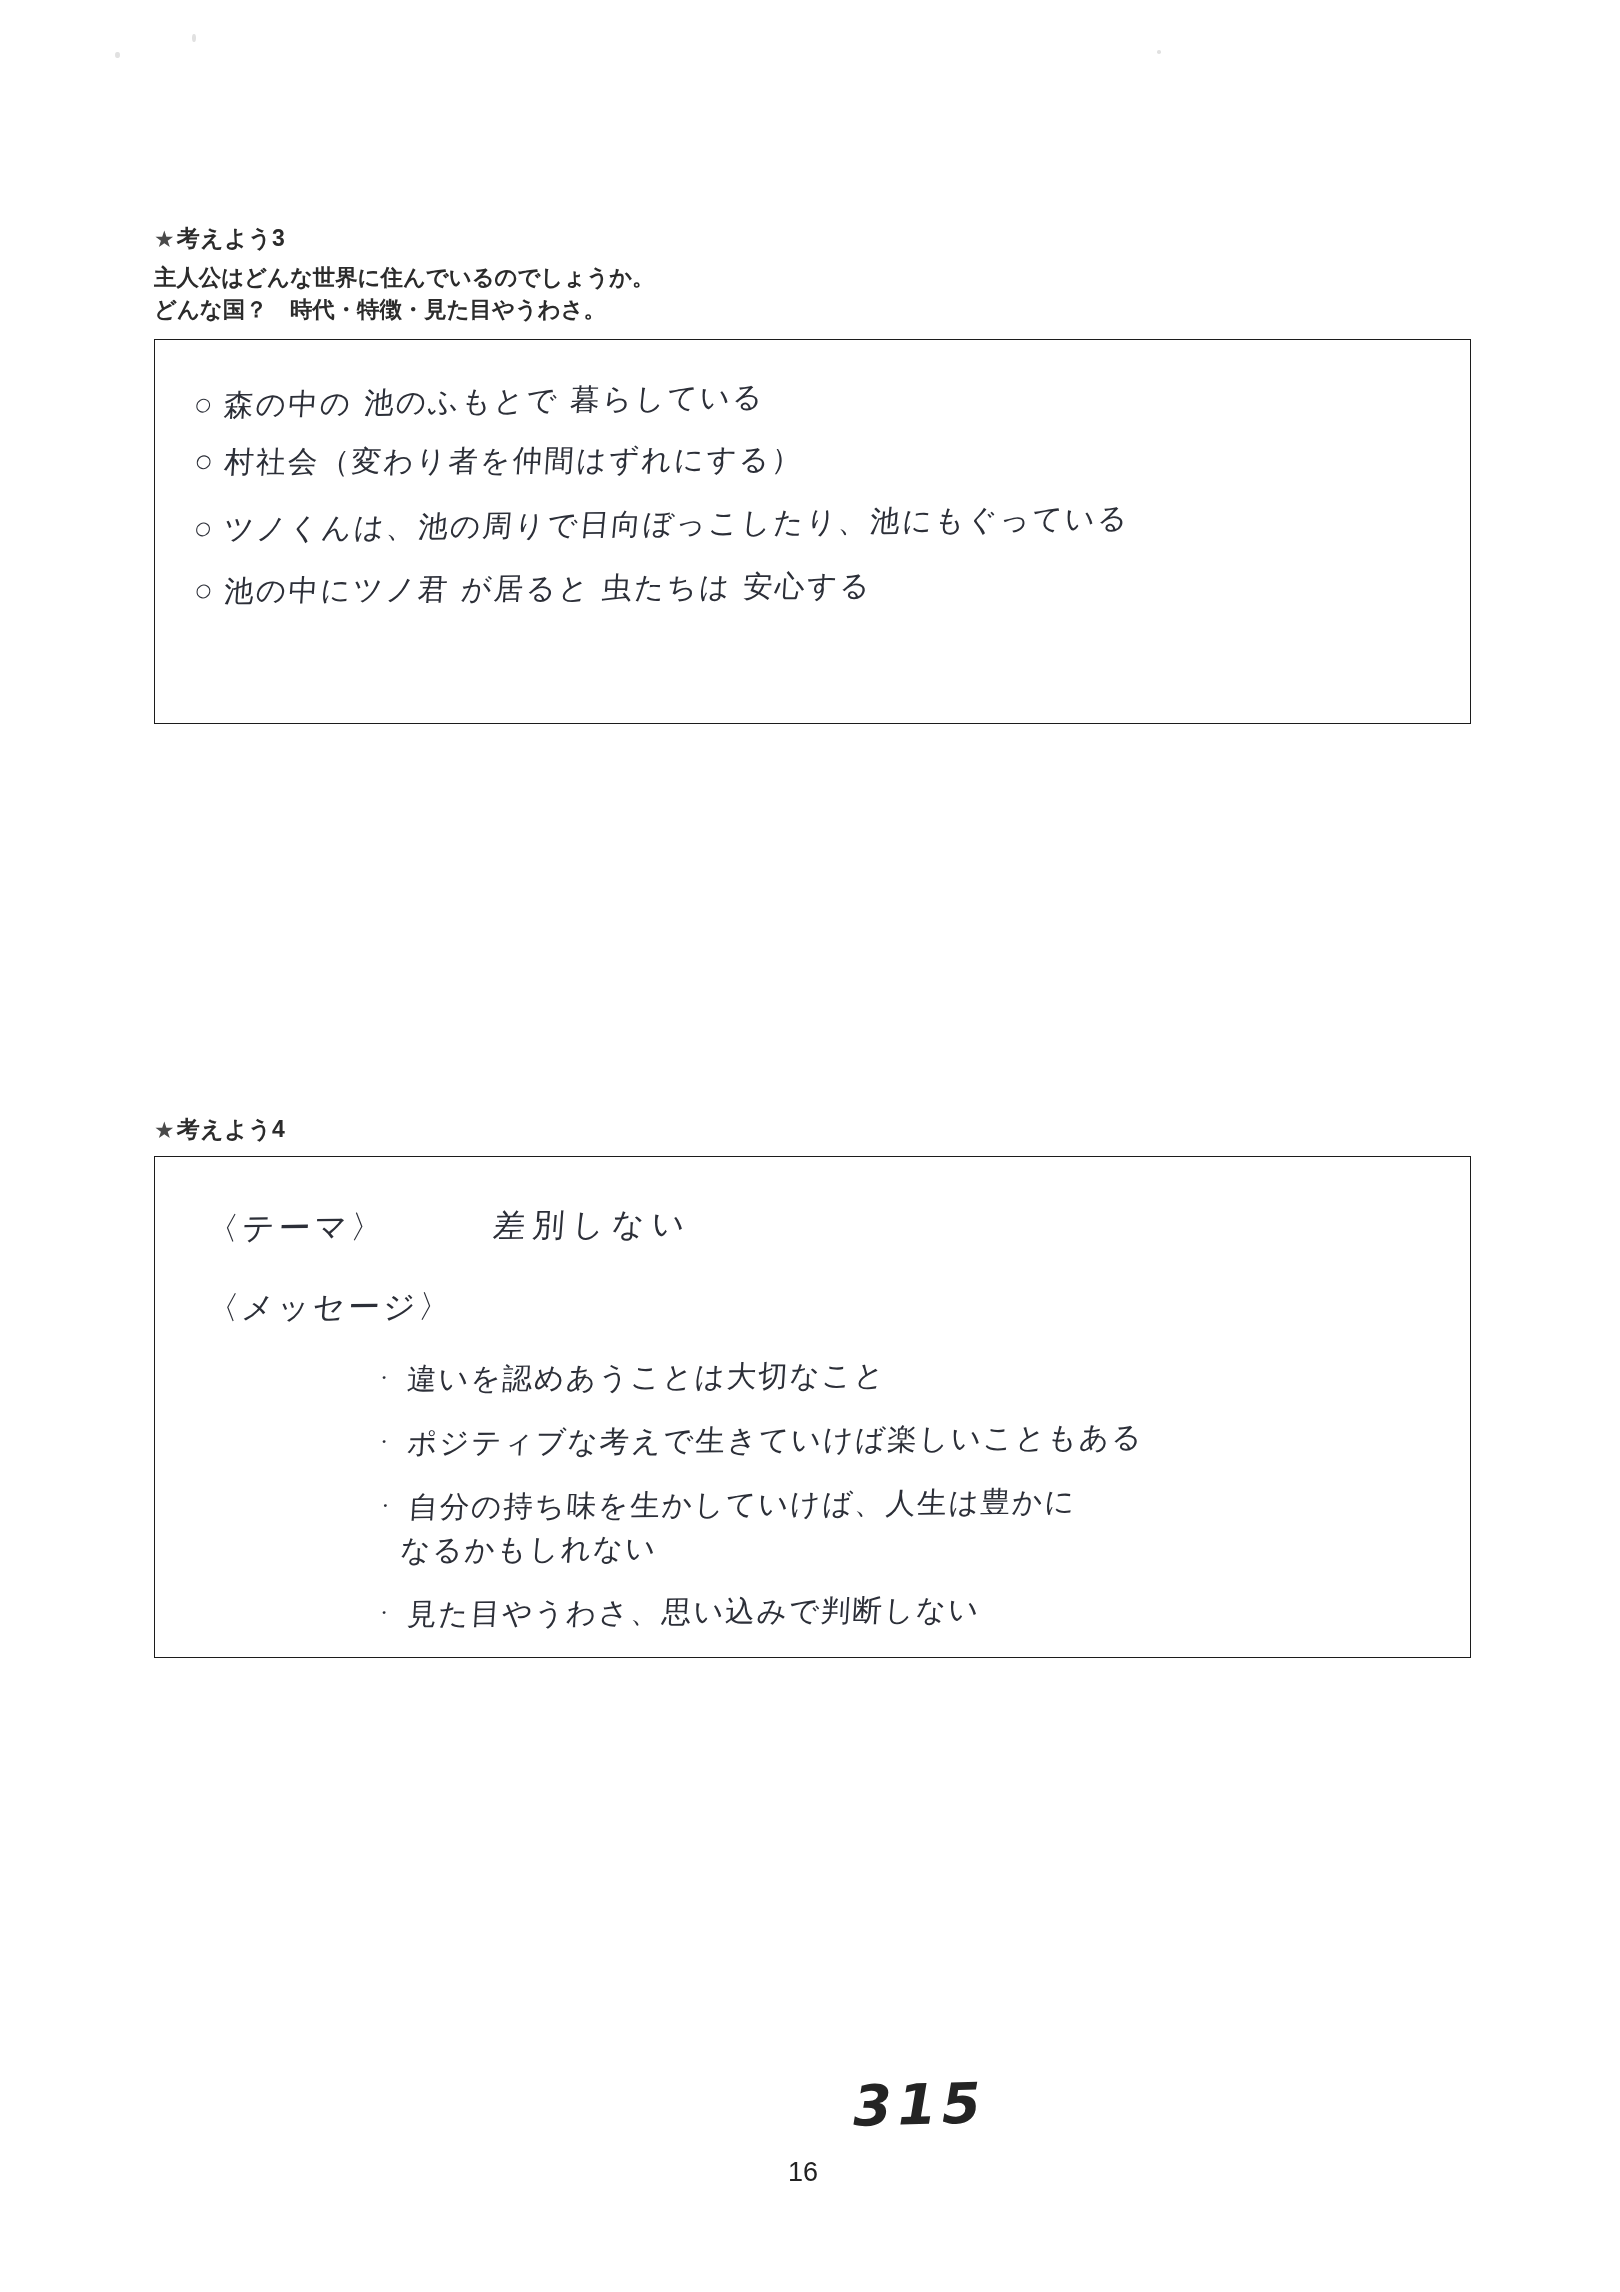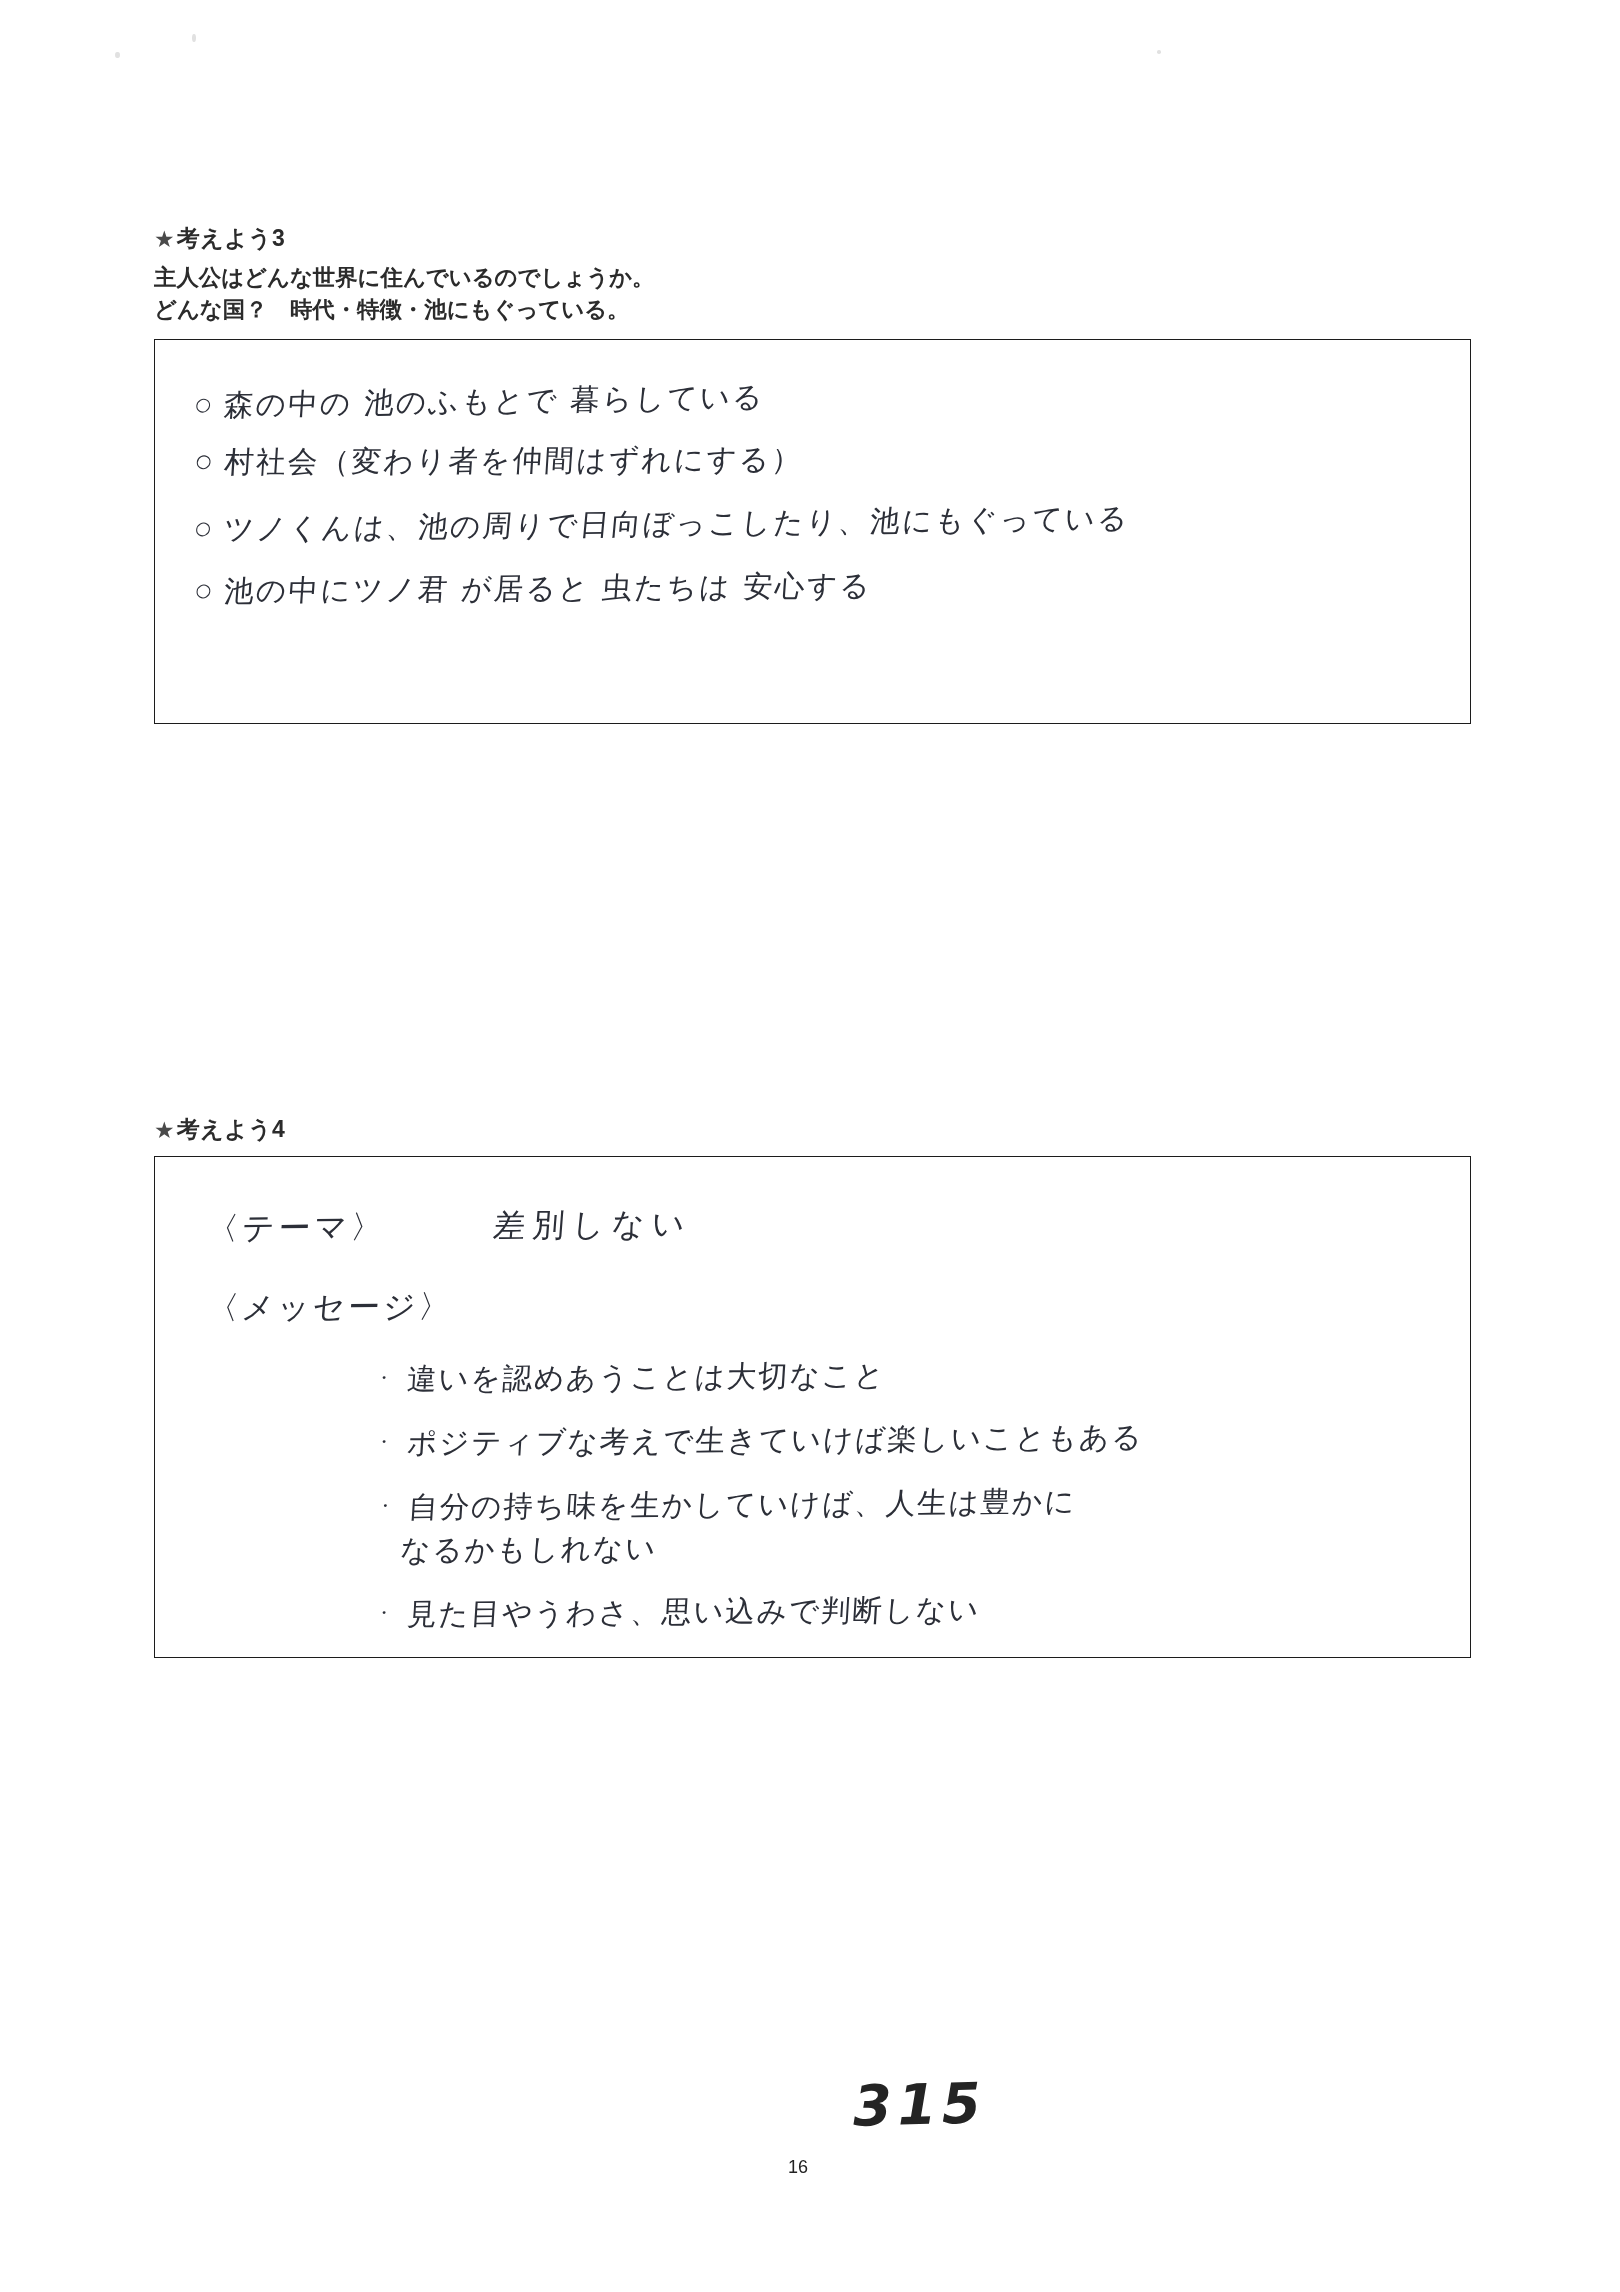--- a/index.html
+++ b/index.html
@@ -148,42 +148,42 @@
     font-weight: 700;
     font-style: italic;
     letter-spacing: 5.4px;
     color: #242424;
     transform: rotate(-1.5deg);
   }
   .print-pagenum {
     position: absolute;
     left: 788px;
     top: 2157px;
-    font-size: 18px;
+    font-size: 27px;
     color: #222;
   }
 </style>
 </head>
 <body>
 
 <div class="page">
 
   <div class="speck" style="left:115px;top:52px;width:4.5px;height:6.3px;"></div>
   <div class="speck" style="left:192px;top:34px;width:3.6px;height:8px;"></div>
   <div class="speck" style="left:1157px;top:50px;width:3.6px;height:3.6px;"></div>
   <div class="speck" style="left:161px;top:709px;width:3.6px;height:4.5px;"></div>
   <div class="speck" style="left:1456px;top:1161px;width:3.6px;height:3.6px;"></div>
 
   <div class="section" style="top:224px;">
     <h2 class="sec-heading">
       <span class="star">★</span>
         <span>考えよう3</span>
     </h2>
     <p class="sec-prompt">主人公はどんな世界に住んでいるのでしょうか。
-どんな国？　時代・特徴・池にもぐっている。</p>
+どんな国？　時代・特徴・見た目やうわさ。</p>
 
     <div class="answer-box box-tall">
       <div class="hand">
         <div class="hw-line tilt1">
           <span class="bullet">○</span>
           <span class="txt">森の中の 池のふもとで 暮らしている</span>
         </div>
         <div class="hw-line tilt2">
           <span class="bullet">○</span>
           <span class="txt">村社会（変わり者を仲間はずれにする）</span>

